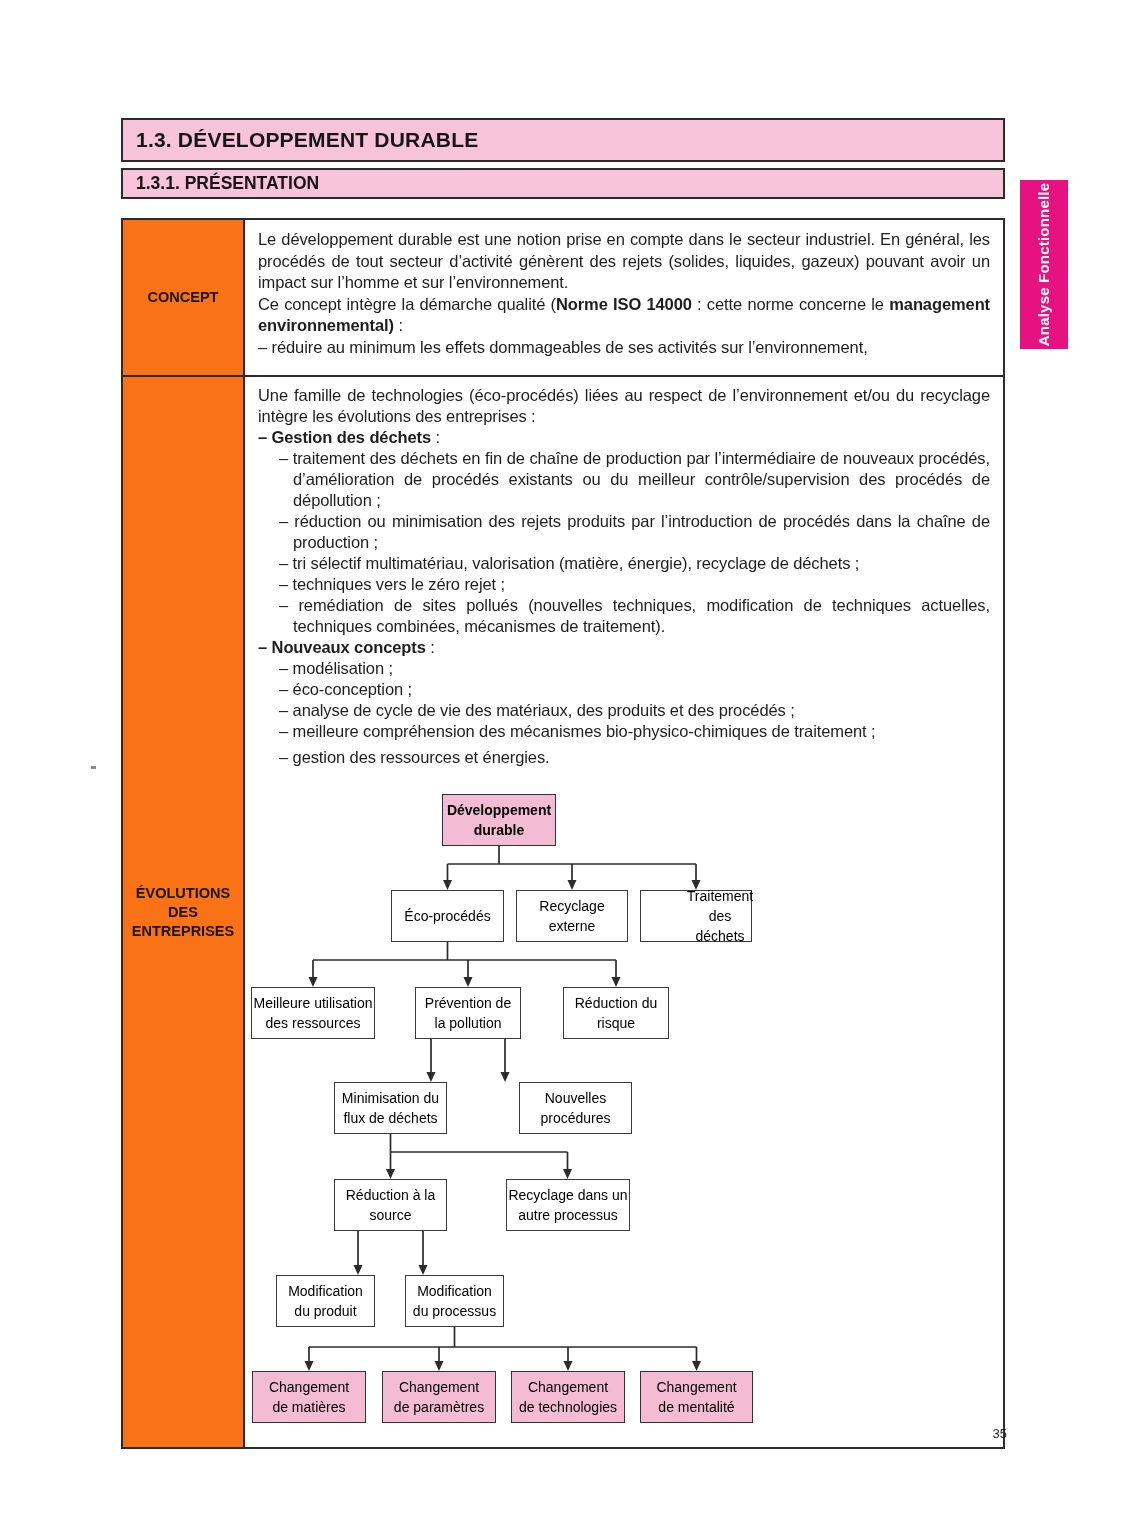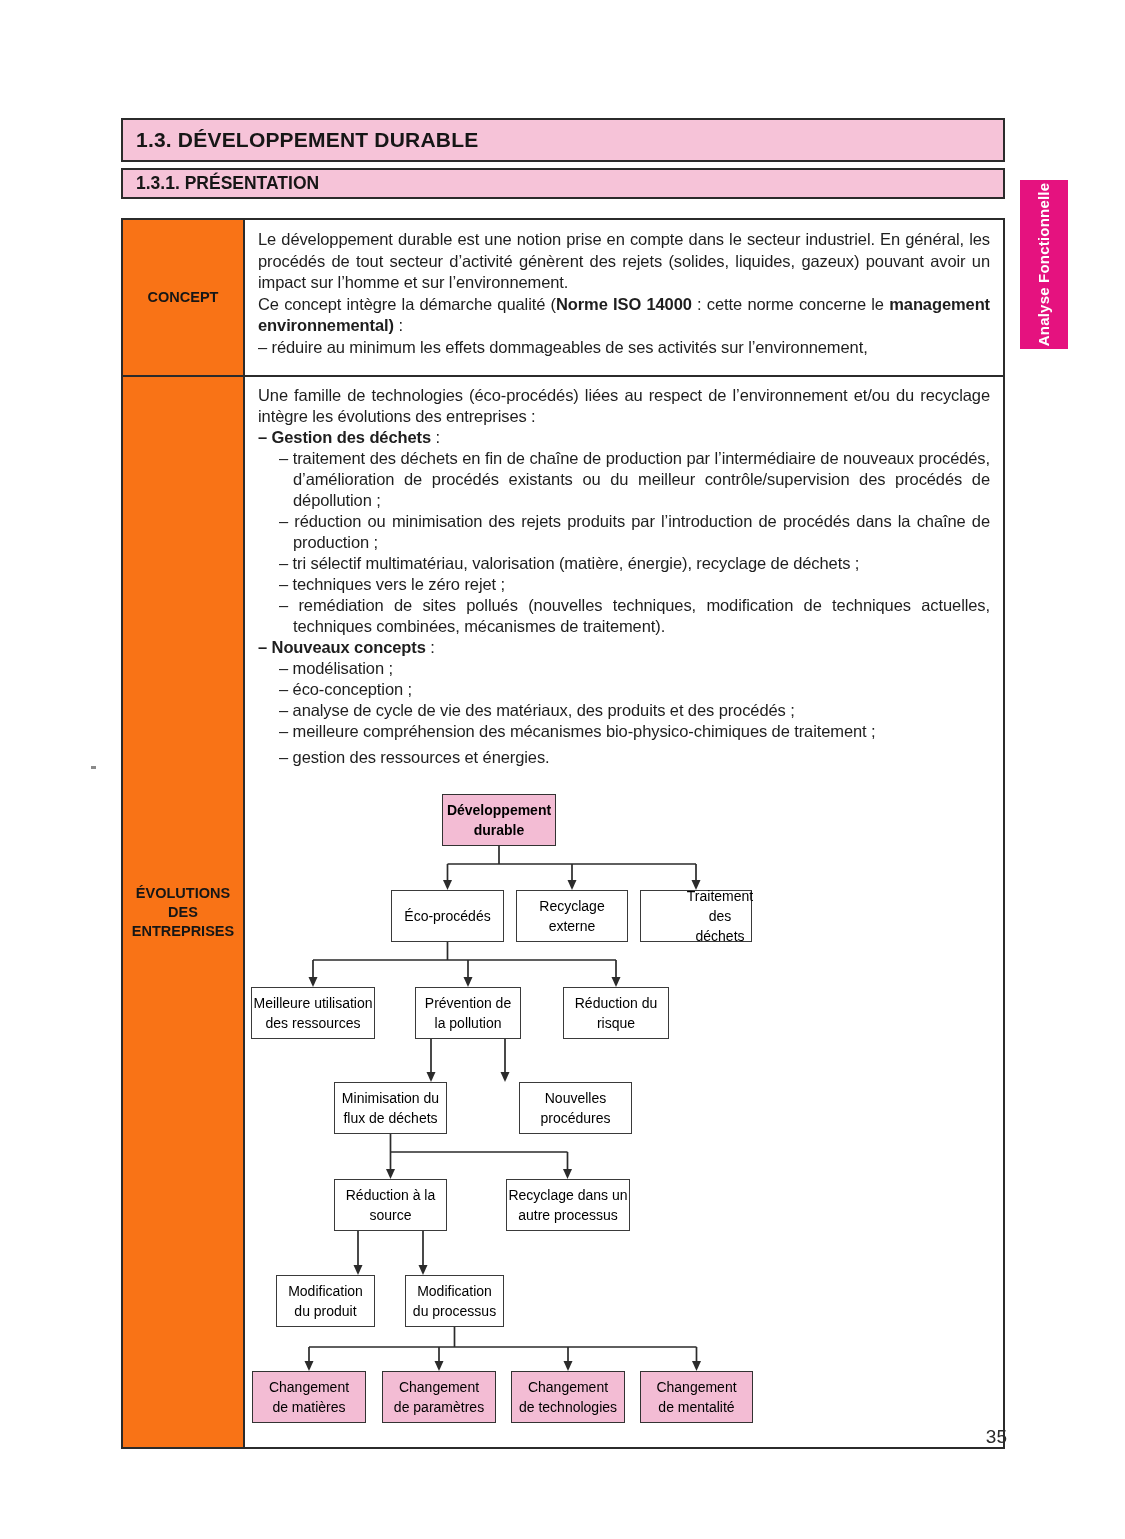--- a/index.html
+++ b/index.html
@@ -44,21 +44,21 @@
   .node.root{font-weight:bold;}
   
   .tab{
     position:absolute;left:1020px;top:180px;width:48px;height:169px;background:#e5127f;
     display:flex;align-items:center;justify-content:center;
   }
   .tab span{
     transform:rotate(-90deg);white-space:nowrap;color:#ffffff;font-weight:bold;
     font-size:15px;letter-spacing:.2px;
   }
-  .pageno{position:absolute;top:1426px;right:118px;font-size:19px;color:#2a2a2a;}
+  .pageno{position:absolute;top:1426px;right:118px;font-size:13px;color:#2a2a2a;}
   .speck{position:absolute;left:91px;top:766px;width:5px;height:3px;background:#8a8a8a;}
 </style>
 </head>
 <body>
 
 <div class="page">
 
   <div class="speck"></div>
 
   <div class="tab">

